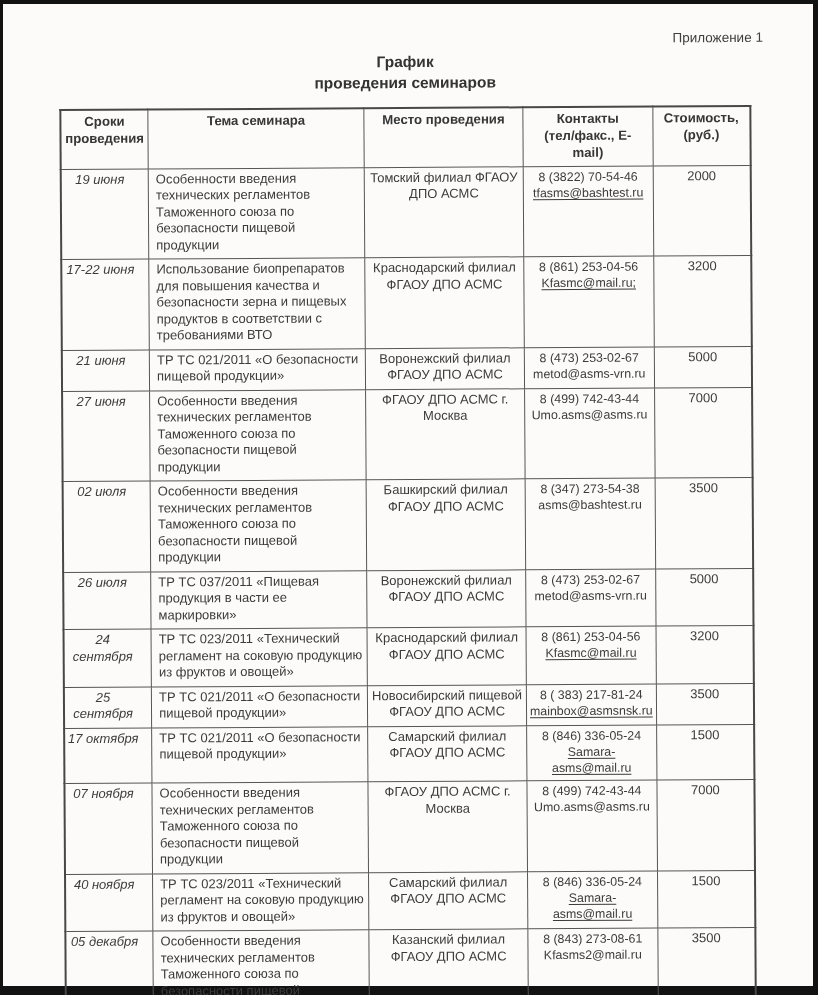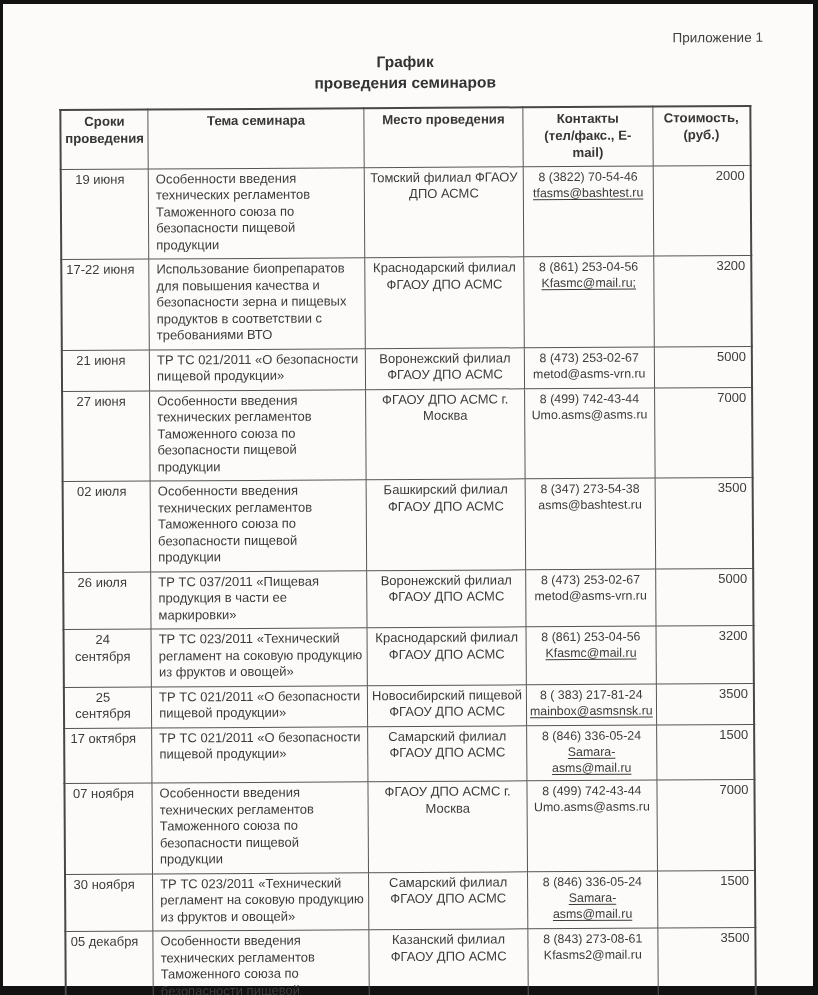--- a/index.html
+++ b/index.html
@@ -45,25 +45,25 @@
   th {
     font-weight:bold;
     font-size:13.2px;
     line-height:1.28;
     white-space:pre-line;
     text-align:center;
     padding:3px 2px 4px;
     color:#363636;
   }
   td { font-size:13px; line-height:1.27; padding:2px 5px 5px; }
-  td.date   { text-align:center; padding-left:2px; padding-right:12px; }
+  td.date   { text-align:center; padding-left:2px; padding-right:12px;font-style:italic; }
   td.topic  { text-align:left; padding-left:7px; padding-right:4px; }
   td.venue  { text-align:center; padding-left:2px; padding-right:2px; }
   td.contact{ text-align:center; font-size:12.4px; padding:2px 3px 4px; line-height:1.3; }
-  td.cost   { text-align:right; }
+  td.cost   { text-align:center; }
   .u { text-decoration:underline; text-underline-offset:2px; }
   .phone, .email { display:block; }
   col.c-date  { width:12.7%; }
   col.c-topic { width:31.5%; }
   col.c-venue { width:23.1%; }
   col.c-cont  { width:18.5%; }
   col.c-cost  { width:14.2%; }
 </style>
 </head>
 <body>
@@ -194,21 +194,21 @@
           <td class="date">07 ноября</td>
           <td class="topic">Особенности введения технических регламентов Таможенного союза по безопасности пищевой продукции</td>
           <td class="venue">ФГАОУ ДПО АСМС г. Москва</td>
           <td class="contact">
             <span class="phone">8 (499) 742-43-44</span>
             <span class="email">Umo.asms@asms.ru</span>
           </td>
           <td class="cost">7000</td>
         </tr>
         <tr>
-          <td class="date">30 ноября</td>
+          <td class="date">40 ноября</td>
           <td class="topic">ТР ТС 023/2011 «Технический регламент на соковую продукцию из фруктов и овощей»</td>
           <td class="venue">Самарский филиал ФГАОУ ДПО АСМС</td>
           <td class="contact">
             <span class="phone">8 (846) 336-05-24</span>
             <span class="email u">Samara-asms@mail.ru</span>
           </td>
           <td class="cost">1500</td>
         </tr>
         <tr>
           <td class="date">05 декабря</td>

